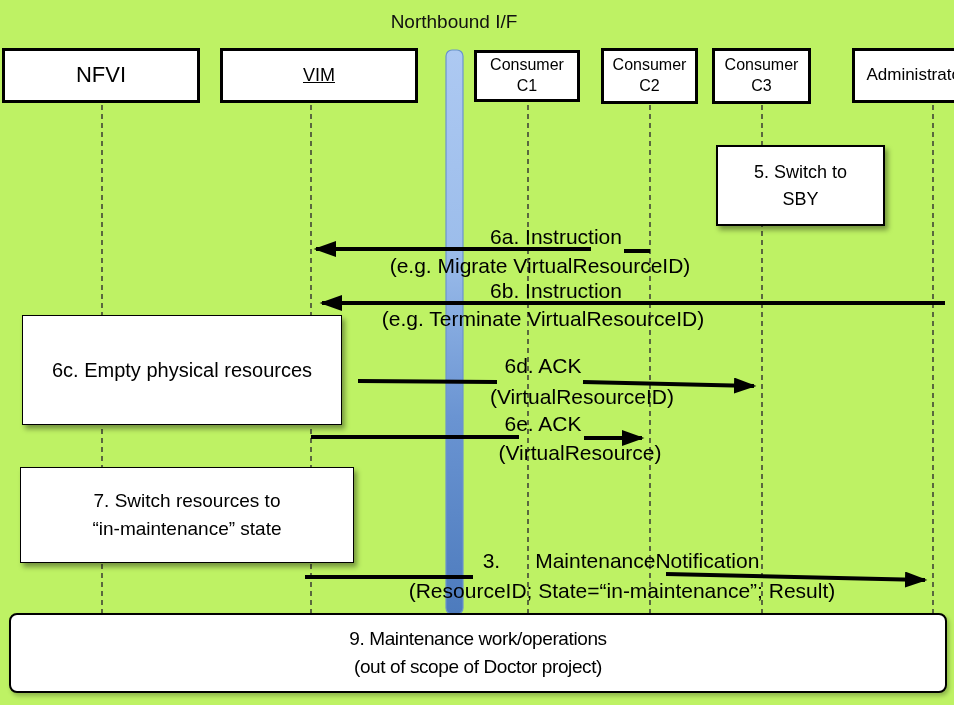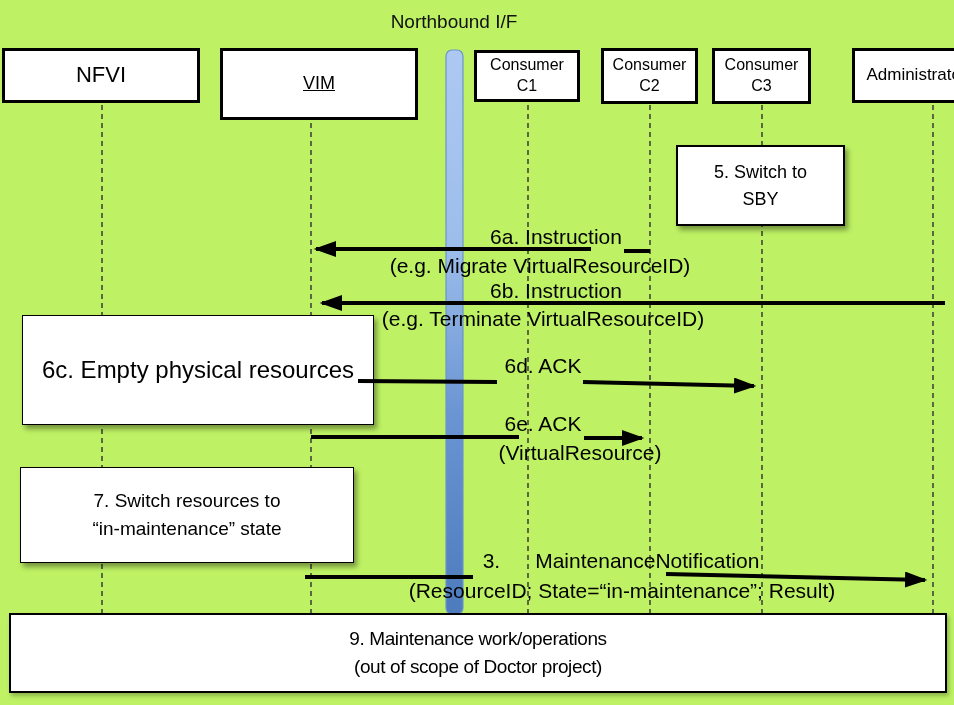--- a/index.html
+++ b/index.html
@@ -16,21 +16,21 @@
     position:absolute;box-sizing:border-box;border:3px solid #000;background:#fff;
     display:flex;align-items:center;justify-content:center;text-align:center;
   }
   .actor span{white-space:pre-line;line-height:1.3;}
   .note{
     position:absolute;box-sizing:border-box;background:#fff;
     display:flex;align-items:center;justify-content:center;text-align:center;
   }
   .note span{white-space:pre-line;line-height:1.45;}
   .b-thin{border:1.6px solid #000;}
-  .b-mid{border:2px solid #000;}
+  .b-mid{border:2px solid #000;margin-left:40px;}
   .b-thick{border:2.6px solid #000;}
   .shadow{box-shadow:3px 4px 5px rgba(0,0,0,0.38);}
   .shadow-sm{box-shadow:2px 3px 4px rgba(0,0,0,0.25);}
   .msg{
     position:absolute;transform:translateX(-50%);
     font-size:21px;white-space:pre;line-height:1.2;
   }
 </style>
 </head>
 <body>
@@ -53,21 +53,21 @@
     <line x1="762" y1="105" x2="762" y2="613" stroke-width="1.4" stroke-dasharray="5 4" stroke="#303030"></line>
     <line x1="933" y1="105" x2="933" y2="613" stroke-width="1.4" stroke-dasharray="5 4" stroke="#303030"></line>
     <rect x="446" y="50" width="17" height="564" rx="6" fill="url(#barGrad)" stroke-width="1.2" stroke="#6b94cc"></rect>
   </svg>
 
   <div class="title" style="left:454px;top:11px;">Northbound I/F</div>
 
   <div class="actor" style="left:2px;top:48px;width:198px;height:55px;font-size:22px;">
     <span>NFVI</span>
   </div>
-  <div class="actor" style="left:220px;top:48px;width:198px;height:72px;font-size:18px;text-decoration:underline;">
+  <div class="actor" style="left:220px;top:48px;width:198px;height:55px;font-size:18px;text-decoration:underline;">
     <span>VIM</span>
   </div>
   <div class="actor" style="left:474px;top:50px;width:106px;height:52px;font-size:16px;">
     <span>Consumer
 C1</span>
   </div>
   <div class="actor" style="left:601px;top:48px;width:97px;height:56px;font-size:16px;">
     <span>Consumer
 C2</span>
   </div>
@@ -76,37 +76,38 @@
 C3</span>
   </div>
   <div class="actor" style="left:852px;top:48px;width:129px;height:55px;font-size:17px;">
     <span>Administrator</span>
   </div>
 
   <div class="note b-mid shadow" style="left:676px;top:145px;width:169px;height:81px;font-size:18px;">
     <span>5. Switch to
 SBY</span>
   </div>
-  <div class="note b-thin shadow" style="left:22px;top:315px;width:352px;height:110px;font-size:24px;">
+  <div class="note b-thin shadow" style="left:22px;top:315px;width:320px;height:110px;font-size:20px;">
     <span>6c. Empty physical resources</span>
   </div>
   <div class="note b-thin shadow" style="left:20px;top:467px;width:334px;height:96px;font-size:19px;">
     <span>7. Switch resources to
 “in-maintenance” state</span>
   </div>
-  <div class="note b-thick shadow-sm" style="left:9px;top:613px;width:938px;height:80px;font-size:19px;letter-spacing:-0.4px;">
+  <div class="note b-thick shadow-sm" style="left:9px;top:613px;width:938px;height:80px;font-size:19px;letter-spacing:-0.4px;border-radius:8px;">
     <span>9. Maintenance work/operations
 (out of scope of Doctor project)</span>
   </div>
 
   <div class="msg" style="left:556px;top:224px;">6a. Instruction</div>
   <div class="msg" style="left:540px;top:253px;">(e.g. Migrate VirtualResourceID)</div>
   <div class="msg" style="left:556px;top:278px;">6b. Instruction</div>
   <div class="msg" style="left:543px;top:306px;">(e.g. Terminate VirtualResourceID)</div>
   <div class="msg" style="left:543px;top:353px;">6d. ACK</div>
+  <div class="msg" style="left:582px;top:384px;">(VirtualResourceID)</div>
   <div class="msg" style="left:543px;top:411px;">6e. ACK</div>
   <div class="msg" style="left:580px;top:440px;">(VirtualResource)</div>
   <div class="msg" style="left:621px;top:548px;">3.      MaintenanceNotification</div>
   <div class="msg" style="left:622px;top:578px;">(ResourceID; State=“in-maintenance”; Result)</div>
 
   <svg class="layer" width="954" height="705">
     <defs>
       <marker id="arrowHead" markerWidth="6" markerHeight="5" refX="5" refY="2" orient="auto">
         <path d="M0,0 L5.6,2 L0,4 Z" fill="#000000"></path>
       </marker>

